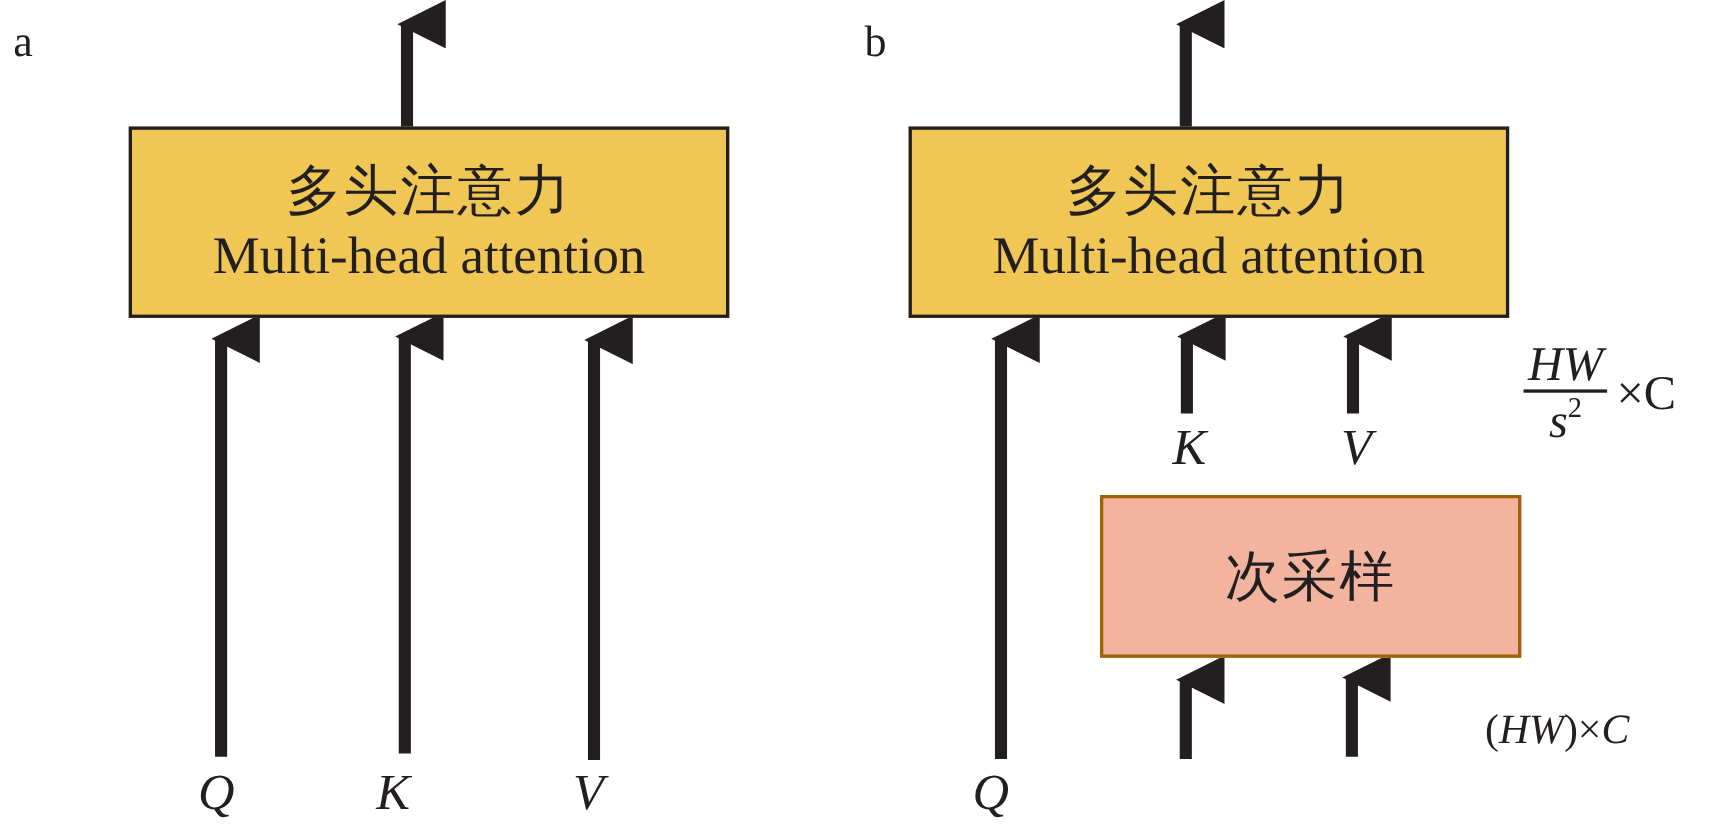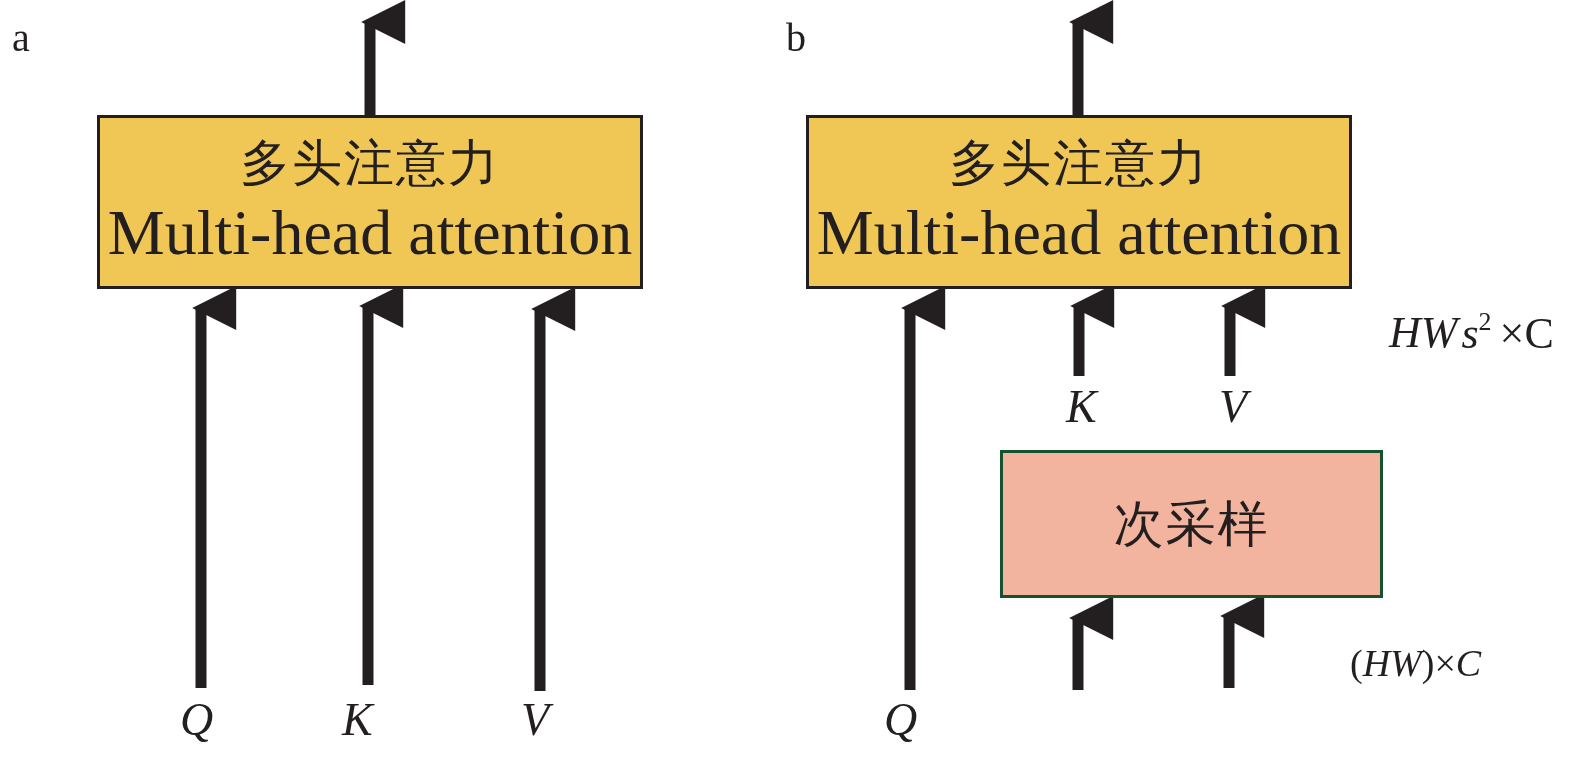--- a/index.html
+++ b/index.html
@@ -2,28 +2,28 @@
 <html><head>
 <meta charset="utf-8">
 <style>
   html, body { margin: 0; padding: 0; background: #ffffff; }
   body { width: 1575px; height: 757px; position: relative; overflow: hidden;
          font-family: "Liberation Serif", "DejaVu Serif", serif; color: #231f20; }
   svg { position: absolute; left: 0; top: 0; }
   .panel-label { position: absolute; font-size: 40px; line-height: 1; }
   .box { position: absolute; box-sizing: border-box; display: flex; flex-direction: column;
          align-items: center; justify-content: center; text-align: center; }
-  .mha { background: #f0c755; border: 3px solid #231f20; }
-  .sub { background: #f3b49f; border: 3px solid #14532d; }
+  .mha { background: #f0c755; border: 3px solid #231f20; margin-left: 20px; }
+  .sub { background: #f3b49f; border: 3px solid #a16207; }
   .zh { font-size: 50px; line-height: 1.25; font-family: "DejaVu Serif", serif; letter-spacing: 2px; }
-  .en { font-size: 64px; line-height: 1.2; }
+  .en { font-size: 48px; line-height: 1.2; }
   .var { position: absolute; font-style: italic; font-size: 46px; line-height: 1; }
   .dim { position: absolute; font-size: 38px; line-height: 1; }
   .frac { position: absolute; display: flex; align-items: center; }
-  .frac .fr { display: flex; align-items: center; font-family: Liberation Serif, serif; }
+  .frac .fr { display: flex; flex-direction: column; align-items: center; font-family: Liberation Serif, serif; }
   .frac .num { font-style: italic; font-size: 44px; line-height: 1.05; padding: 0 4px; }
   .frac .bar { width: 100%; height: 3px; background: #231f20; }
   .frac .den { font-style: italic; font-size: 44px; line-height: 1.1; text-align: center; }
   .frac .den sup { font-style: normal; font-size: 26px; vertical-align: 18px; }
   .frac .times { font-size: 44px; margin-left: 8px; }
 </style>
 </head>
 <body>
 
 <svg width="1575" height="757" viewBox="0 0 1575 757">

